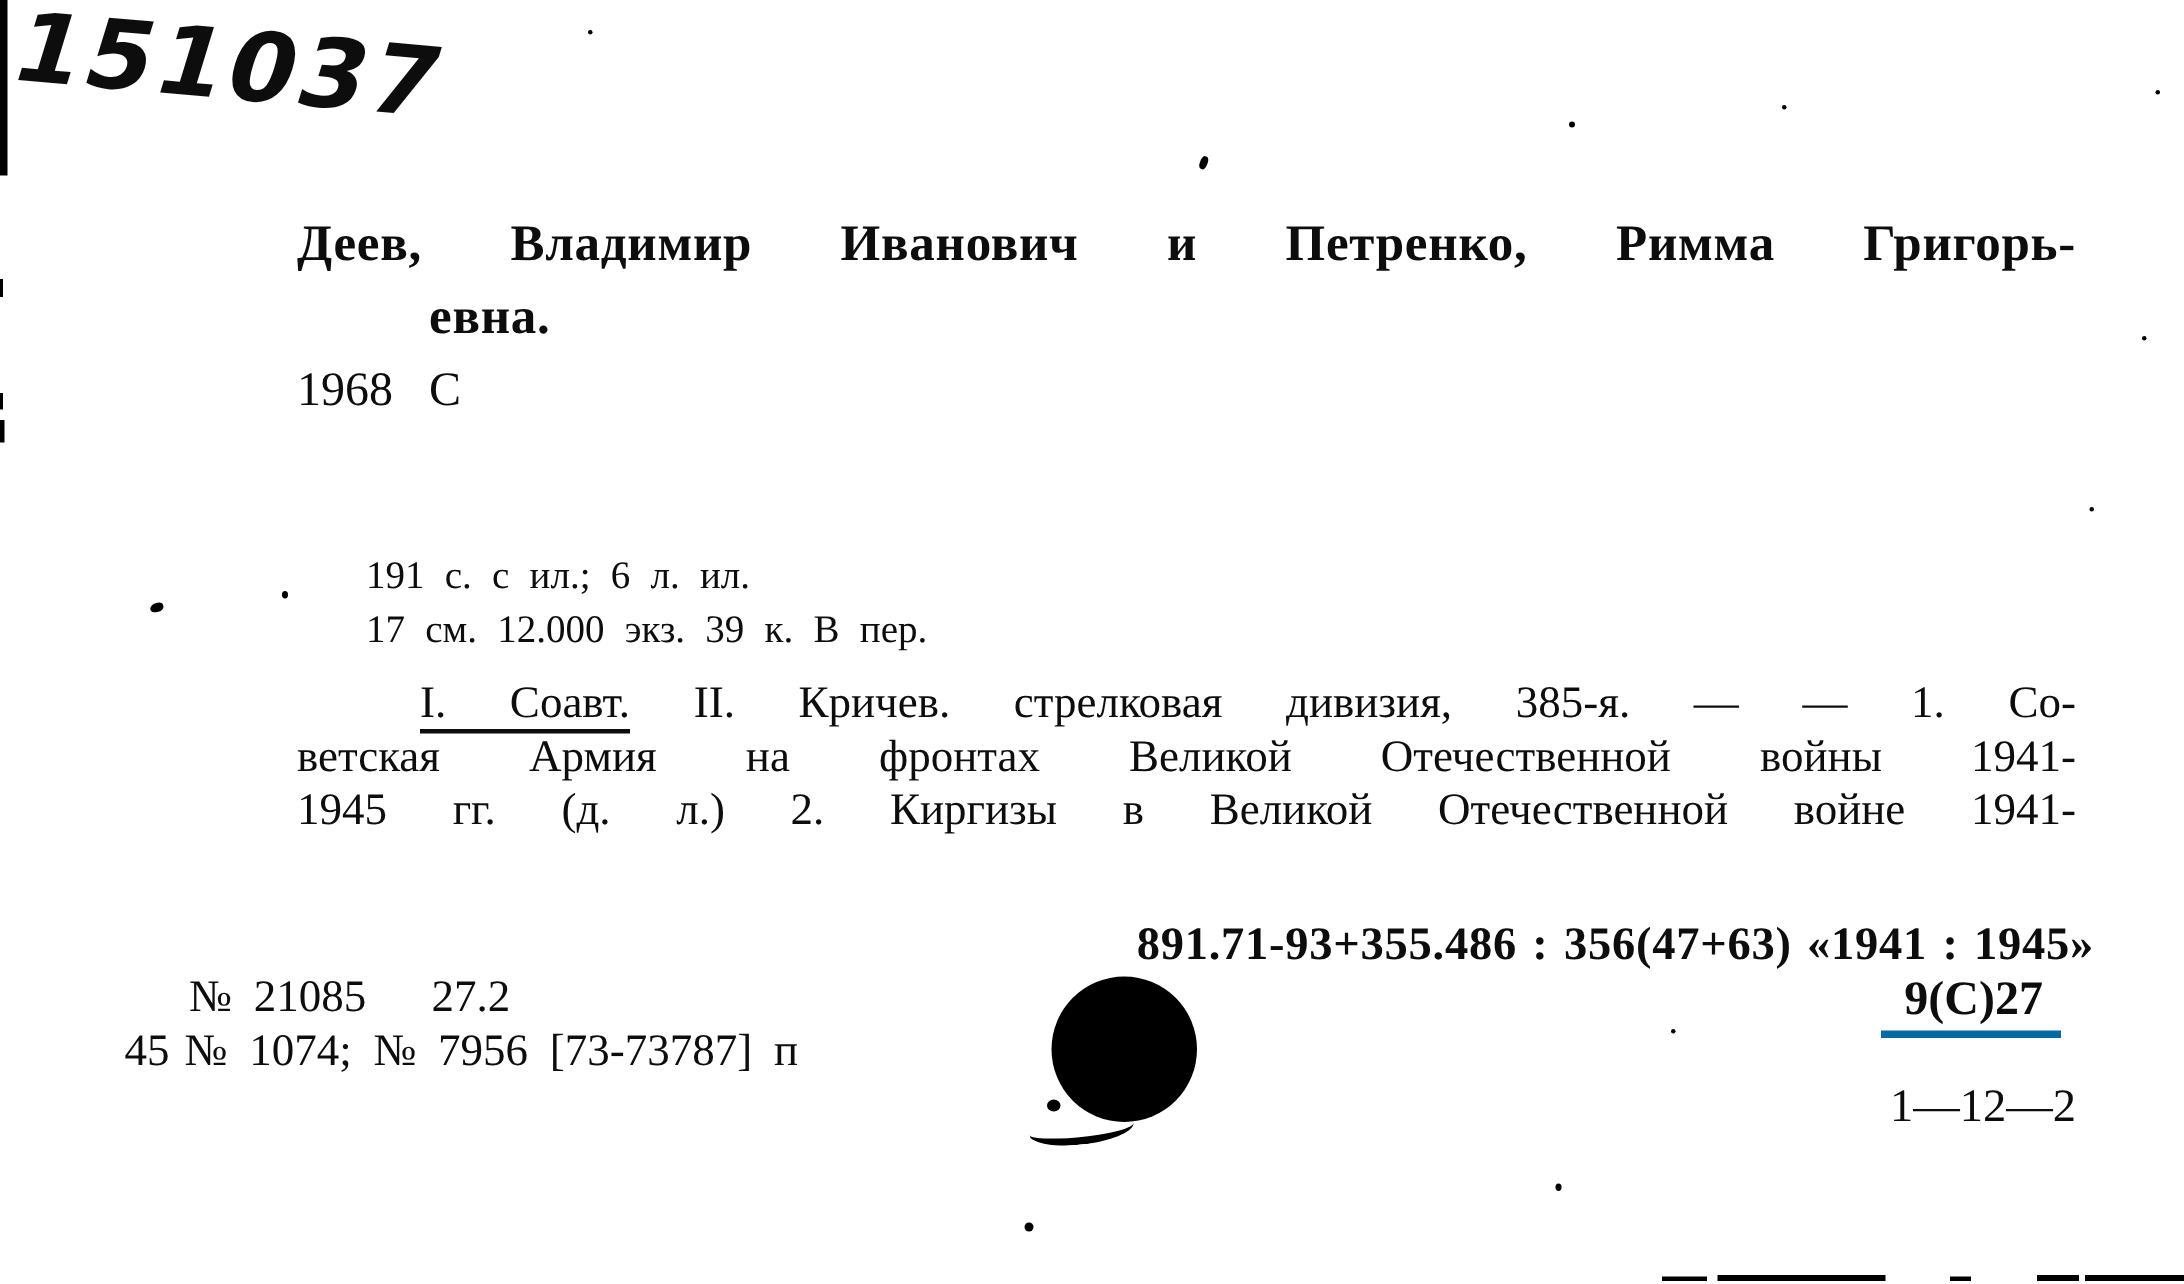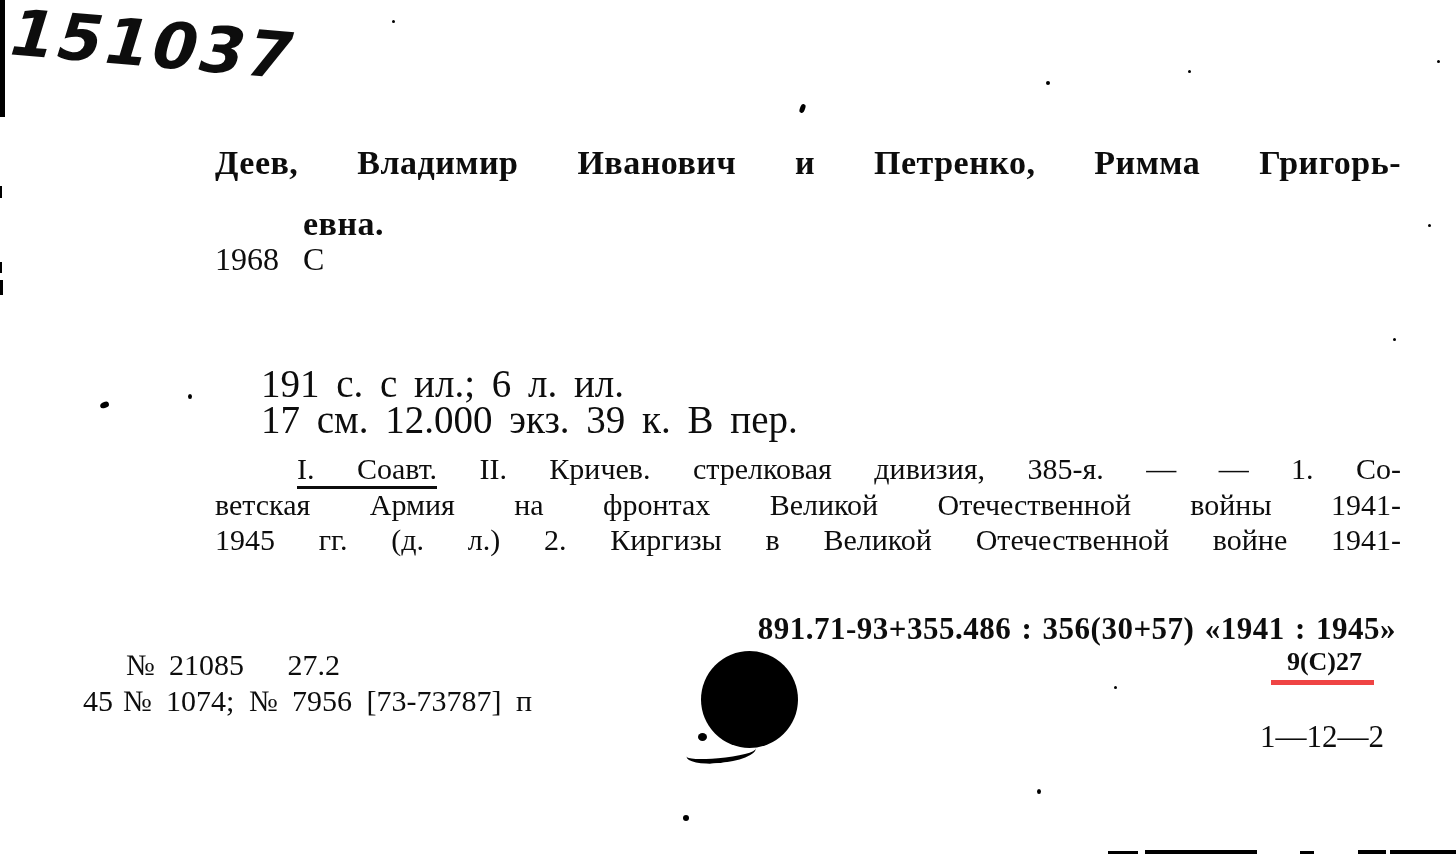--- a/index.html
+++ b/index.html
@@ -27,42 +27,42 @@
   .handwritten {
     position:absolute; left:22px; top:-4px;
     font-family:"DejaVu Sans",sans-serif;
     font-size:64px; font-weight:bold;
     letter-spacing:3px;
     transform:rotate(5deg) skewX(-12deg);
     transform-origin:left top;
   }
 
   
-  .textcol { position:absolute; left:215px; width:1186px; }
+  .textcol { position:absolute; left:198px; width:1186px; }
   .just    { text-align:justify; text-align-last:justify; }
   .indent  { padding-left:46px; }
-  .indent2 { padding-left:88px;margin-top:12px; }
+  .indent2 { padding-left:88px; }
   .prewrap { white-space:pre; }
 
   .heading   { top:138px; font-weight:bold; font-size:34px; line-height:49px; letter-spacing:0.5px; }
   .titlepara { top:237px; font-size:32px; line-height:44px; }
   .gapline   { display:flex; justify-content:space-between; word-spacing:7px; }
-  .collation { top:366px; font-size:39px; line-height:36px; word-spacing:7px; }
+  .collation { top:366px; font-size:26px; line-height:36px; word-spacing:7px; }
   .tracings  { top:451px; font-size:30px; line-height:35.5px; }
   .uline     { border-bottom:3px solid #0d0d0d; padding-bottom:1px;margin-left:36px; }
 
   
   .udc {
     position:absolute; top:611px; right:60px;
     font-size:31px; font-weight:600; letter-spacing:0.5px; word-spacing:2px;
   }
   .shelf-code {
     position:absolute; top:647px; right:82px;
-    font-size:26px; font-weight:bold;
-    border-bottom:5px solid #ef4444;
+    font-size:32px; font-weight:bold;
+    border-bottom:5px solid #0369a1;
     padding:0 12px 3px 16px;
   }
   .registry { position:absolute; font-size:30px; word-spacing:7px; }
   .reg1 { left:126px; top:648px; }
   .reg2 { left:83px;  top:684px; }
   .reg3 { left:130px; top:720px; }
   .reg-prefix { font-weight:normal; margin-right:10px; }
   .print-code { position:absolute; top:719px; right:72px; font-size:31px; }
 </style>
 </head>
@@ -110,21 +110,21 @@
   </div>
 
   <div class="textcol tracings" style="position:absolute;">
     <div class="just indent">
       <span class="uline">I. Соавт.</span><span> II. Кричев. стрелковая дивизия, 385-я. — — 1. Со-</span>
     </div>
     <div class="just">ветская Армия на фронтах Великой Отечественной войны 1941-</div>
     <div class="just">1945 гг. (д. л.) 2. Киргизы в Великой Отечественной войне 1941-</div>
   </div>
 
-  <div class="udc">891.71-93+355.486 : 356(30+57) «1941 : 1945»</div>
+  <div class="udc">891.71-93+355.486 : 356(47+63) «1941 : 1945»</div>
   <div class="shelf-code">9(С)27</div>
 
   <div class="registry reg1 prewrap">№ 21085   27.2</div>
   <div class="registry reg2">
     <span class="reg-prefix">45</span><span>№ 1074; № 7956 [73-73787] п</span>
   </div>
 
   <div class="print-code">1—12—2</div>
 
   <div class="hole-punch"></div>

